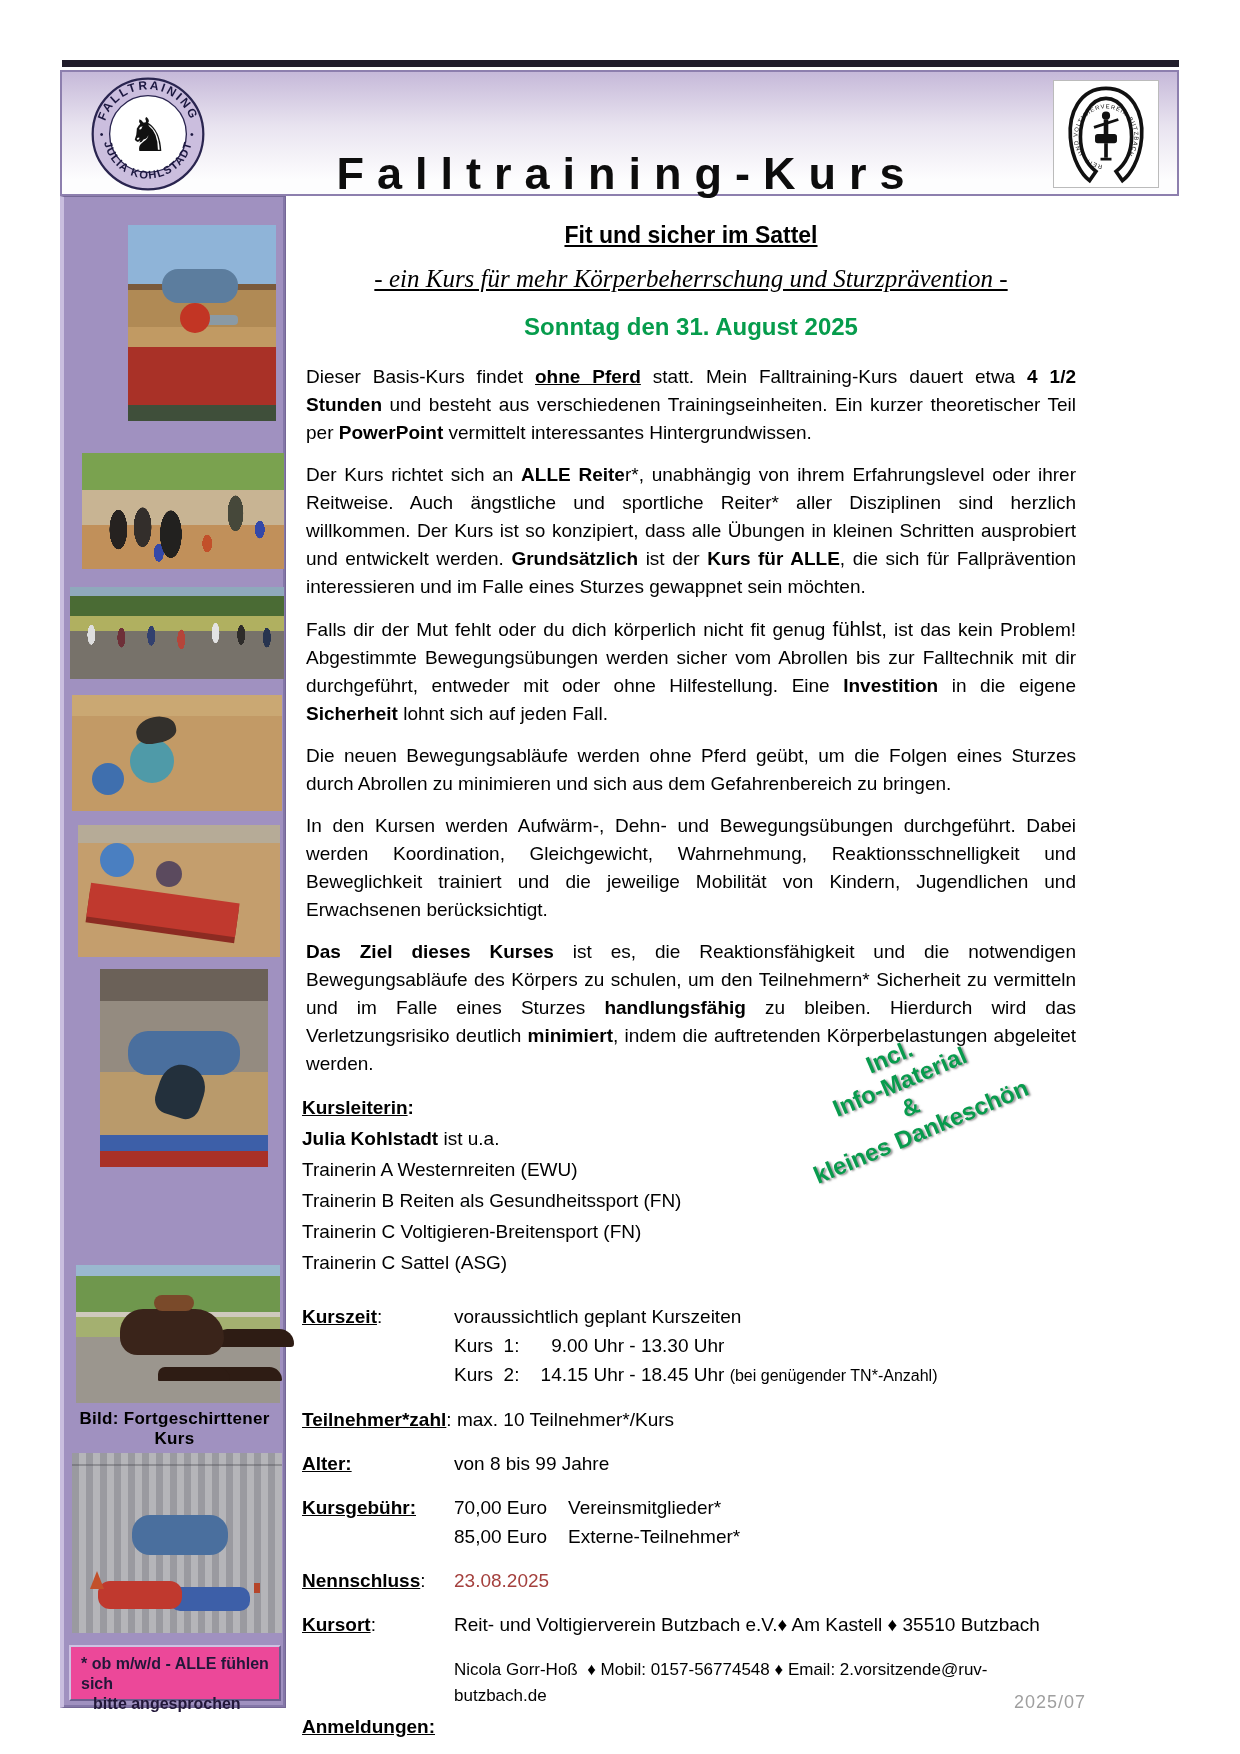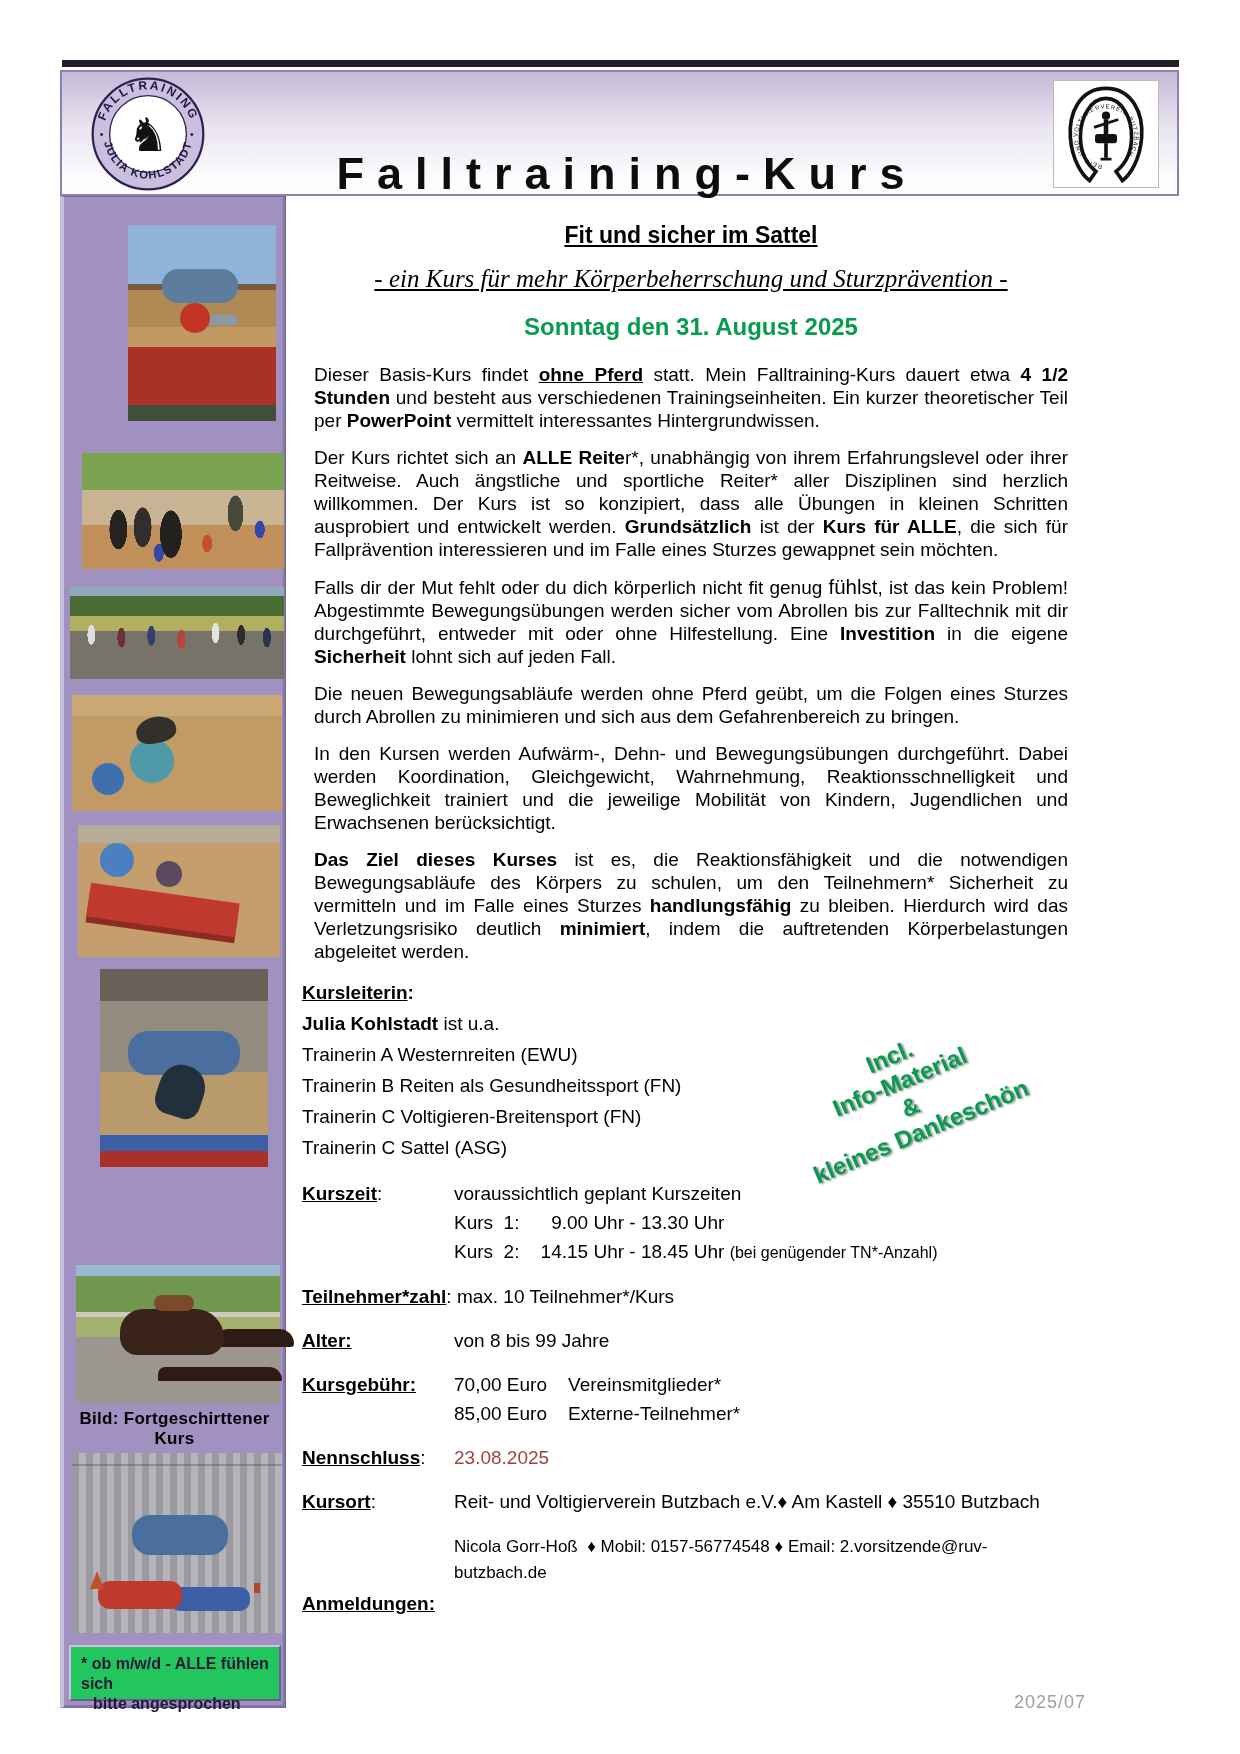--- a/index.html
+++ b/index.html
@@ -67,34 +67,34 @@
   .ph8{left:8px;top:1256px;width:210px;height:180px;
     background-image:
       linear-gradient(180deg,transparent 0 6%,rgba(70,70,76,.35) 6% 7%,transparent 7% 30%),
       repeating-linear-gradient(90deg,#9a9aa0 0 7px,#b5b5b9 7px 14px),
       linear-gradient(180deg,transparent 0 34%,#b98f58 34% 100%);
     background-size:100% 100%;}
   .ph8::before{content:"";position:absolute;left:60px;top:62px;width:96px;height:40px;border-radius:18px;background:#4a6f9e;box-shadow:-40px 60px 0 -6px #c0392e,30px 64px 0 -8px #3d5fa8;}
   .ph8::after{content:"";position:absolute;left:18px;top:118px;width:0;height:0;border-left:7px solid transparent;border-right:7px solid transparent;border-bottom:18px solid #c2502a;box-shadow:160px 8px 0 -4px #b5452a;}
   .caption{position:absolute;left:0;top:1212px;width:100%;text-align:center;color:#000000;
     font-weight:bold;font-size:17px;letter-spacing:.3px;}
-  .footnote-box{position:absolute;left:5px;top:1448px;width:212px;height:56px;background:#22c55e;
+  .footnote-box{position:absolute;left:5px;top:1448px;width:212px;height:56px;background:#ec4899;
     border:2px solid;border-color:#cdc2e2 #6b5e8e #6b5e8e #cdc2e2;box-sizing:border-box;
     padding:7px 4px 0 10px;color:#221739;font-weight:bold;font-size:16px;line-height:20px;}
   .fn2{padding-left:12px;}
   
   .content{position:absolute;left:302px;top:206px;width:778px;}
   .doc-title{text-align:center;font-size:23px;font-weight:bold;text-decoration:underline;margin:16px 0 16px;}
   .doc-subtitle{text-align:center;font-family:"Liberation Serif",serif;font-style:italic;font-size:25px;
     text-decoration:underline;margin:0 0 20px;}
   .doc-date{text-align:center;color:#069c4c;font-size:24px;font-weight:bold;margin:0 0 22px;}
-  p.body{font-size:19px;line-height:23px;text-align:justify;margin:0 12px 14px;}
+  p.body{font-size:19px;line-height:28px;text-align:justify;margin:0 4px 14px;}
   .b{font-weight:bold}.u{text-decoration:underline}
   .sm{font-size:16px}.big{font-size:20.5px}.red{color:#a4403d}
-  .kl{font-size:19px;line-height:31px;margin:2px 0 16px;}
+  .kl{font-size:19px;line-height:31px;margin:2px 0 24px;}
   .drow{display:flex;font-size:19px;line-height:29px;margin:0 0 15px;}
   .dlabel{flex:0 0 152px;white-space:pre-wrap;}
   .drow.inline .dlabel{flex:0 0 auto;}
   .dvalue{flex:1;}
   .dline{white-space:pre-wrap;}
   .drow.smallv .dline{font-size:17px;line-height:26px;padding-top:3px;}
   .greennote{position:absolute;left:755px;top:1040px;width:300px;transform:rotate(-23deg);
     text-align:center;color:#089b4d;font-size:24px;font-weight:bold;line-height:27px;
     text-shadow:1.5px 1.5px 2px rgba(60,60,60,.55);}
   .version{position:absolute;left:1014px;top:1692px;font-size:18px;color:#9f9f9f;letter-spacing:1px;}

